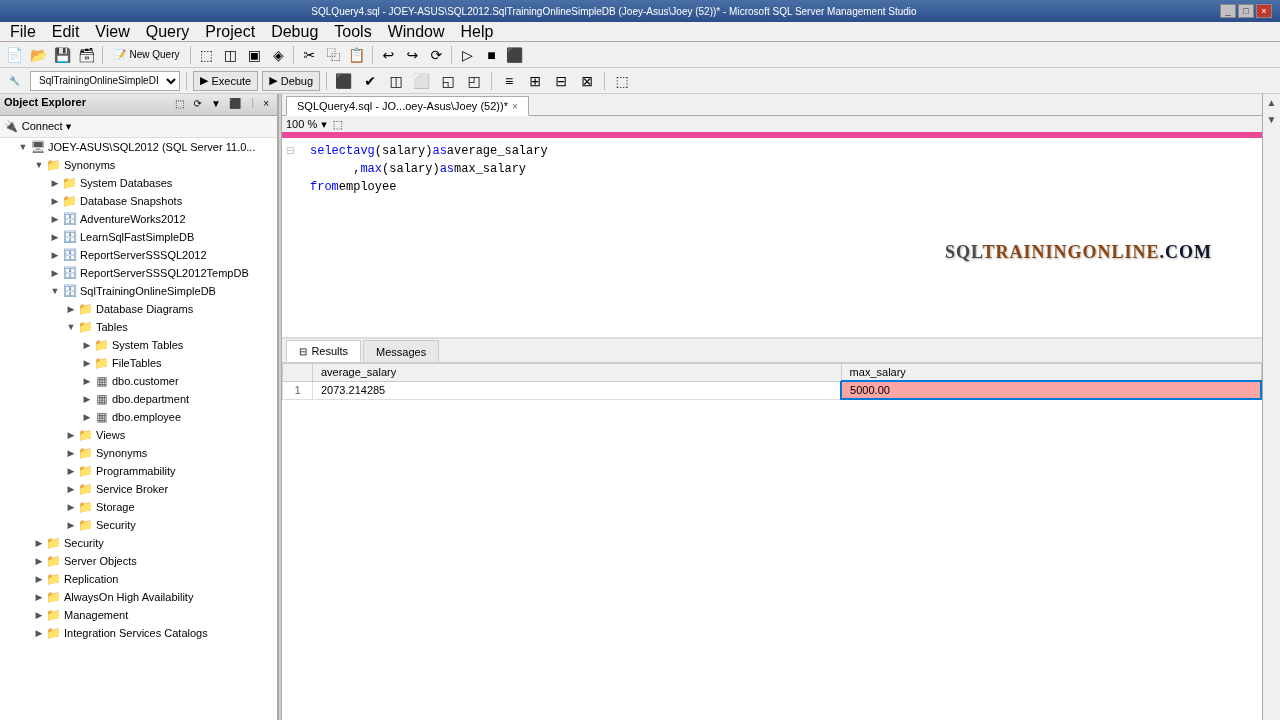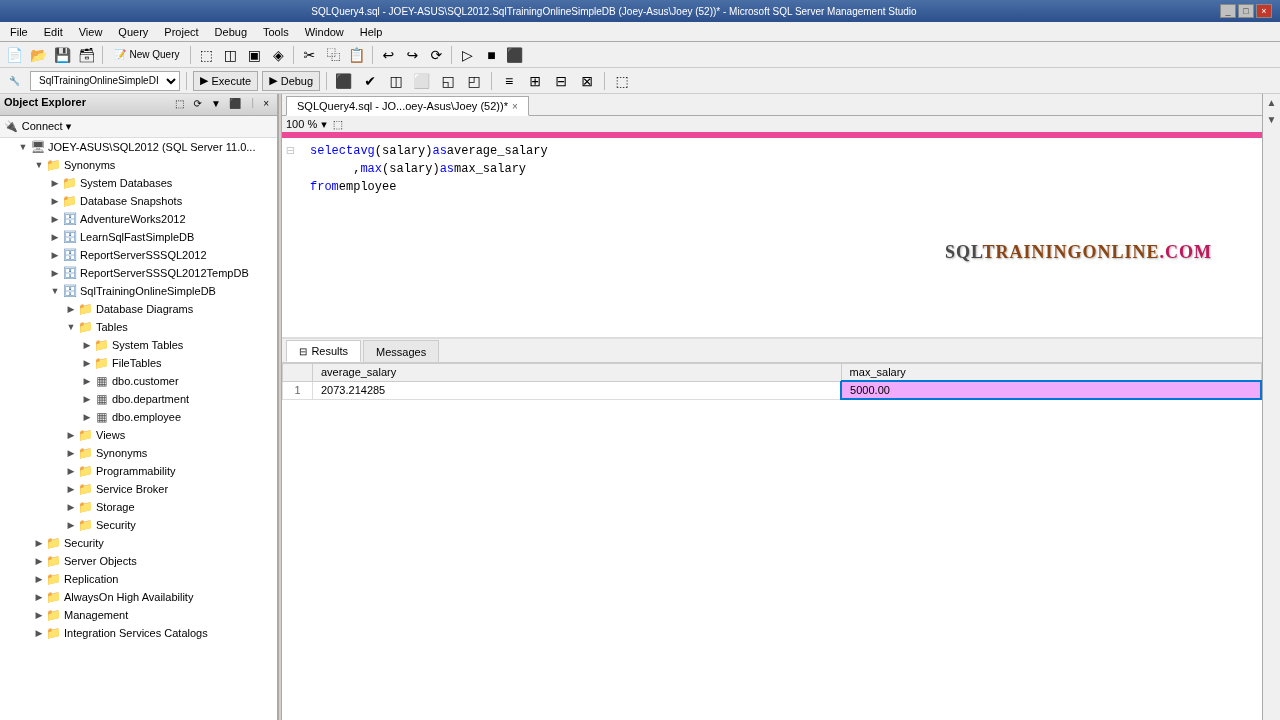--- a/index.html
+++ b/index.html
@@ -5,21 +5,21 @@
     * { margin: 0; padding: 0; box-sizing: border-box; }
     body { font-family: 'Segoe UI', Tahoma, Geneva, Verdana, sans-serif; font-size: 11px; background: #d4d0c8; width: 1280px; height: 720px; overflow: hidden; }
 
     
     #title-bar { background: linear-gradient(to bottom, #4a6fa5, #2c4f8c); color: white; height: 22px; display: flex; align-items: center; padding: 0 8px; font-size: 11px; justify-content: space-between; }
     #title-bar-controls { display: flex; gap: 2px; }
     .title-btn { width: 16px; height: 14px; background: #c0c0c0; border: 1px solid #888; font-size: 9px; display: flex; align-items: center; justify-content: center; cursor: pointer; color: #333; }
 
     
     #menu-bar { background: #f0f0f0; border-bottom: 1px solid #aaa; height: 20px; display: flex; align-items: center; padding: 0 4px; gap: 4px; }
-    .menu-item { padding: 2px 6px; cursor: pointer; font-size: 11px; color: #000; }
+    .menu-item { padding: 2px 6px; cursor: pointer; font-size: 16px; color: #000; }
 
     
     .toolbar { background: #f0f0f0; border-bottom: 1px solid #ccc; height: 26px; display: flex; align-items: center; padding: 0 4px; gap: 2px; }
     .tb-btn { width: 22px; height: 20px; border: 1px solid transparent; background: transparent; cursor: pointer; display: flex; align-items: center; justify-content: center; font-size: 14px; }
     .tb-separator { width: 1px; height: 18px; background: #bbb; margin: 0 2px; }
     .tb-dropdown { height: 20px; border: 1px solid #aaa; background: white; font-size: 10px; padding: 0 4px; min-width: 130px; }
 
     
     #main-layout { display: flex; height: calc(720px - 88px); }
 
@@ -58,21 +58,21 @@
     
     #results-panel { display: flex; flex-direction: column; height: 200px; background: white; border-top: 1px solid #ddd; }
     #results-tabs { background: #f0f0f0; border-bottom: 1px solid #ccc; height: 24px; display: flex; align-items: flex-end; padding: 0 4px; }
     .results-tab { height: 22px; padding: 0 12px; border: 1px solid #ccc; border-bottom: none; background: #e8e8e8; cursor: pointer; font-size: 11px; display: flex; align-items: center; gap: 4px; margin-right: 2px; }
     .results-tab.active { background: white; border-bottom: 1px solid white; }
     #results-content { flex: 1; overflow: auto; background: white; }
     #results-table { border-collapse: collapse; font-size: 11px; width: 100%; }
     #results-table th { background: #f0f0f0; border: 1px solid #ccc; padding: 2px 8px; text-align: left; font-weight: normal; position: sticky; top: 0; }
     #results-table td { border: 1px solid #ddd; padding: 2px 8px; }
     .row-num { color: #666; width: 30px; text-align: center; }
-    .cell-selected { background: #f0abfc; border: 2px solid #0078d7 !important; }
+    .cell-selected { background: #fca5a5; border: 2px solid #0078d7 !important; }
 
     
     #zoom-bar { background: #f0f0f0; border-bottom: 6px solid #ec4899; height: 22px; display: flex; align-items: center; padding: 0 4px; gap: 4px; font-size: 11px; }
 
     
     ::-webkit-scrollbar { width: 12px; height: 12px; }
     ::-webkit-scrollbar-track { background: #f0f0f0; }
     ::-webkit-scrollbar-thumb { background: #c0c0c0; border: 1px solid #aaa; }
 
     
@@ -468,21 +468,21 @@
             <span> max_salary</span>
           </div>
           <div class="sql-line">
             <span class="kw">from</span>
             <span> employee</span>
           </div>
         </div>
       </div>
 
       <div id="logo-area" style="position:absolute; right:50px; top:148px; font-family:Georgia,serif; font-size:18px; font-weight:bold; color:#8B4513; letter-spacing:1px; text-shadow: 1px 1px 2px rgba(0,0,0,0.3); z-index:10; pointer-events:none;">
-        <span style="color:#4a4a4a;">SQL</span><span style="color:#8B4513;">TRAININGONLINE</span><span style="color:#be185d;">.COM</span>
+        <span style="color:#4a4a4a;">SQL</span><span style="color:#8B4513;">TRAININGONLINE</span><span style="color:#0f172a;">.COM</span>
       </div>
 
       <div id="results-panel">
         <div id="results-tabs">
           <div class="results-tab active">
             <span style="font-size:10px;">⊟</span>
             <span>Results</span>
           </div>
           <div class="results-tab">
             <span>Messages</span>

